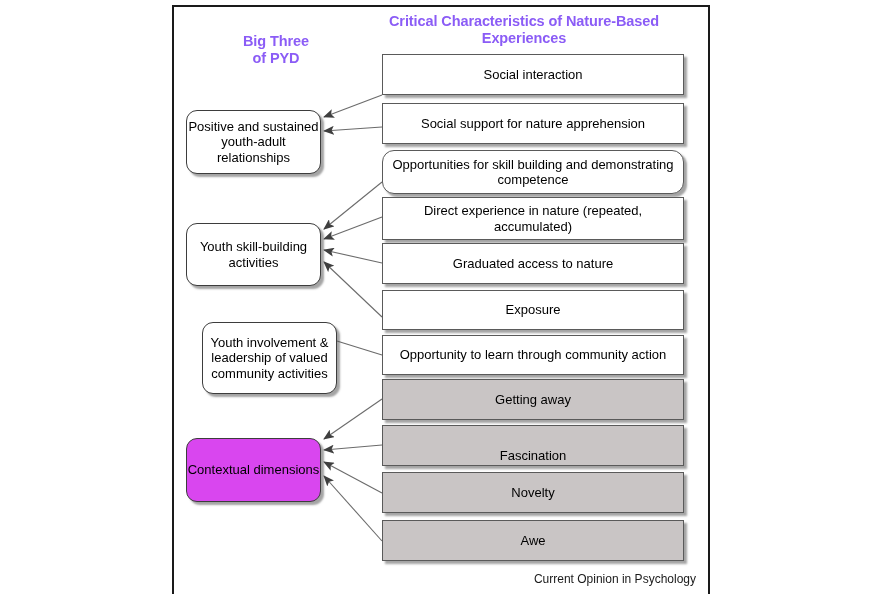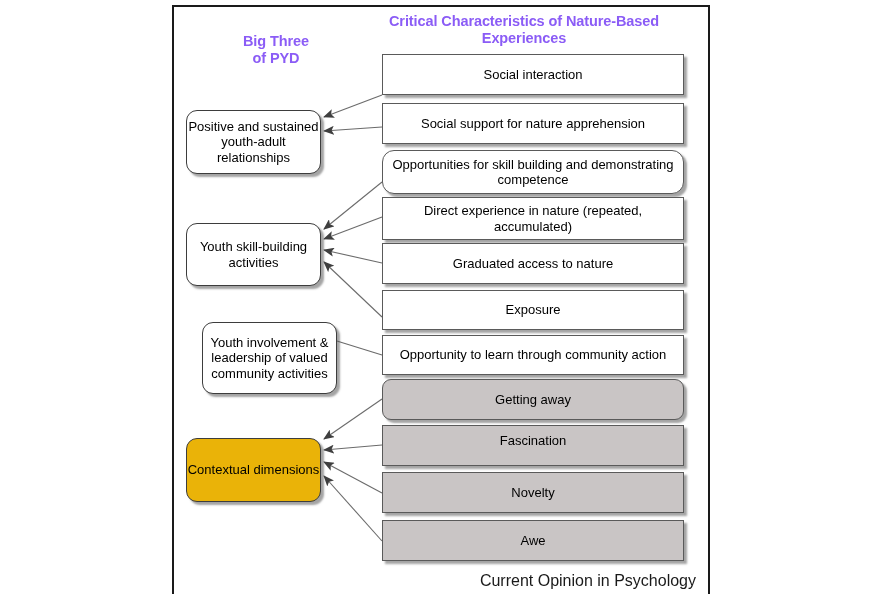--- a/index.html
+++ b/index.html
@@ -47,44 +47,44 @@
     display: flex;
     align-items: center;
     justify-content: center;
     text-align: center;
     font-size: 13px;
     line-height: 15.5px;
     color: #000;
     padding: 2px 0;
     margin-top: 17px;
   }
-  .lbox.shaded { background: #eab308; }
+  .lbox.shaded { background: #d946ef; }
 
   
   .rbox {
     position: absolute;
     box-sizing: border-box;
     border: 1.4px solid #5a5a5a;
     background: #ffffff;
     box-shadow: 3px 3px 2px rgba(90,90,90,0.55);
     display: flex;
     align-items: center;
     justify-content: center;
     text-align: center;
     font-size: 13px;
     line-height: 15.5px;
     color: #000;
-    padding: 17px 8px;
+    padding: 2px 8px;
   }
   .rbox.shaded { background: #c9c5c5; }
 
   #credit {
     position: absolute;
     right: 12px; top: 565px;
-    font-size: 16px;
+    font-size: 12px;
     color: #1a1a1a;
     white-space: nowrap;
   }
 </style>
 </head>
 <body>
 
 <div id="figure">
 
   <svg id="canvas" viewBox="0 0 538 600">
@@ -151,21 +151,21 @@
   </div>
 
   <div class="rbox" style="left:208px; top:283px; width:302px; height:40px;">
     <span>Exposure</span>
   </div>
 
   <div class="rbox" style="left:208px; top:328px; width:302px; height:40px;">
     <span>Opportunity to learn through community action</span>
   </div>
 
-  <div class="rbox shaded" style="left:208px; top:372px; width:302px; height:41px;border-radius:9px;">
+  <div class="rbox shaded" style="left:208px; top:372px; width:302px; height:41px;">
     <span>Getting away</span>
   </div>
 
   <div class="rbox shaded" style="left:208px; top:418px; width:302px; height:41px;align-items:flex-end;">
     <span>Fascination</span>
   </div>
 
   <div class="rbox shaded" style="left:208px; top:465px; width:302px; height:41px;">
     <span>Novelty</span>
   </div>

